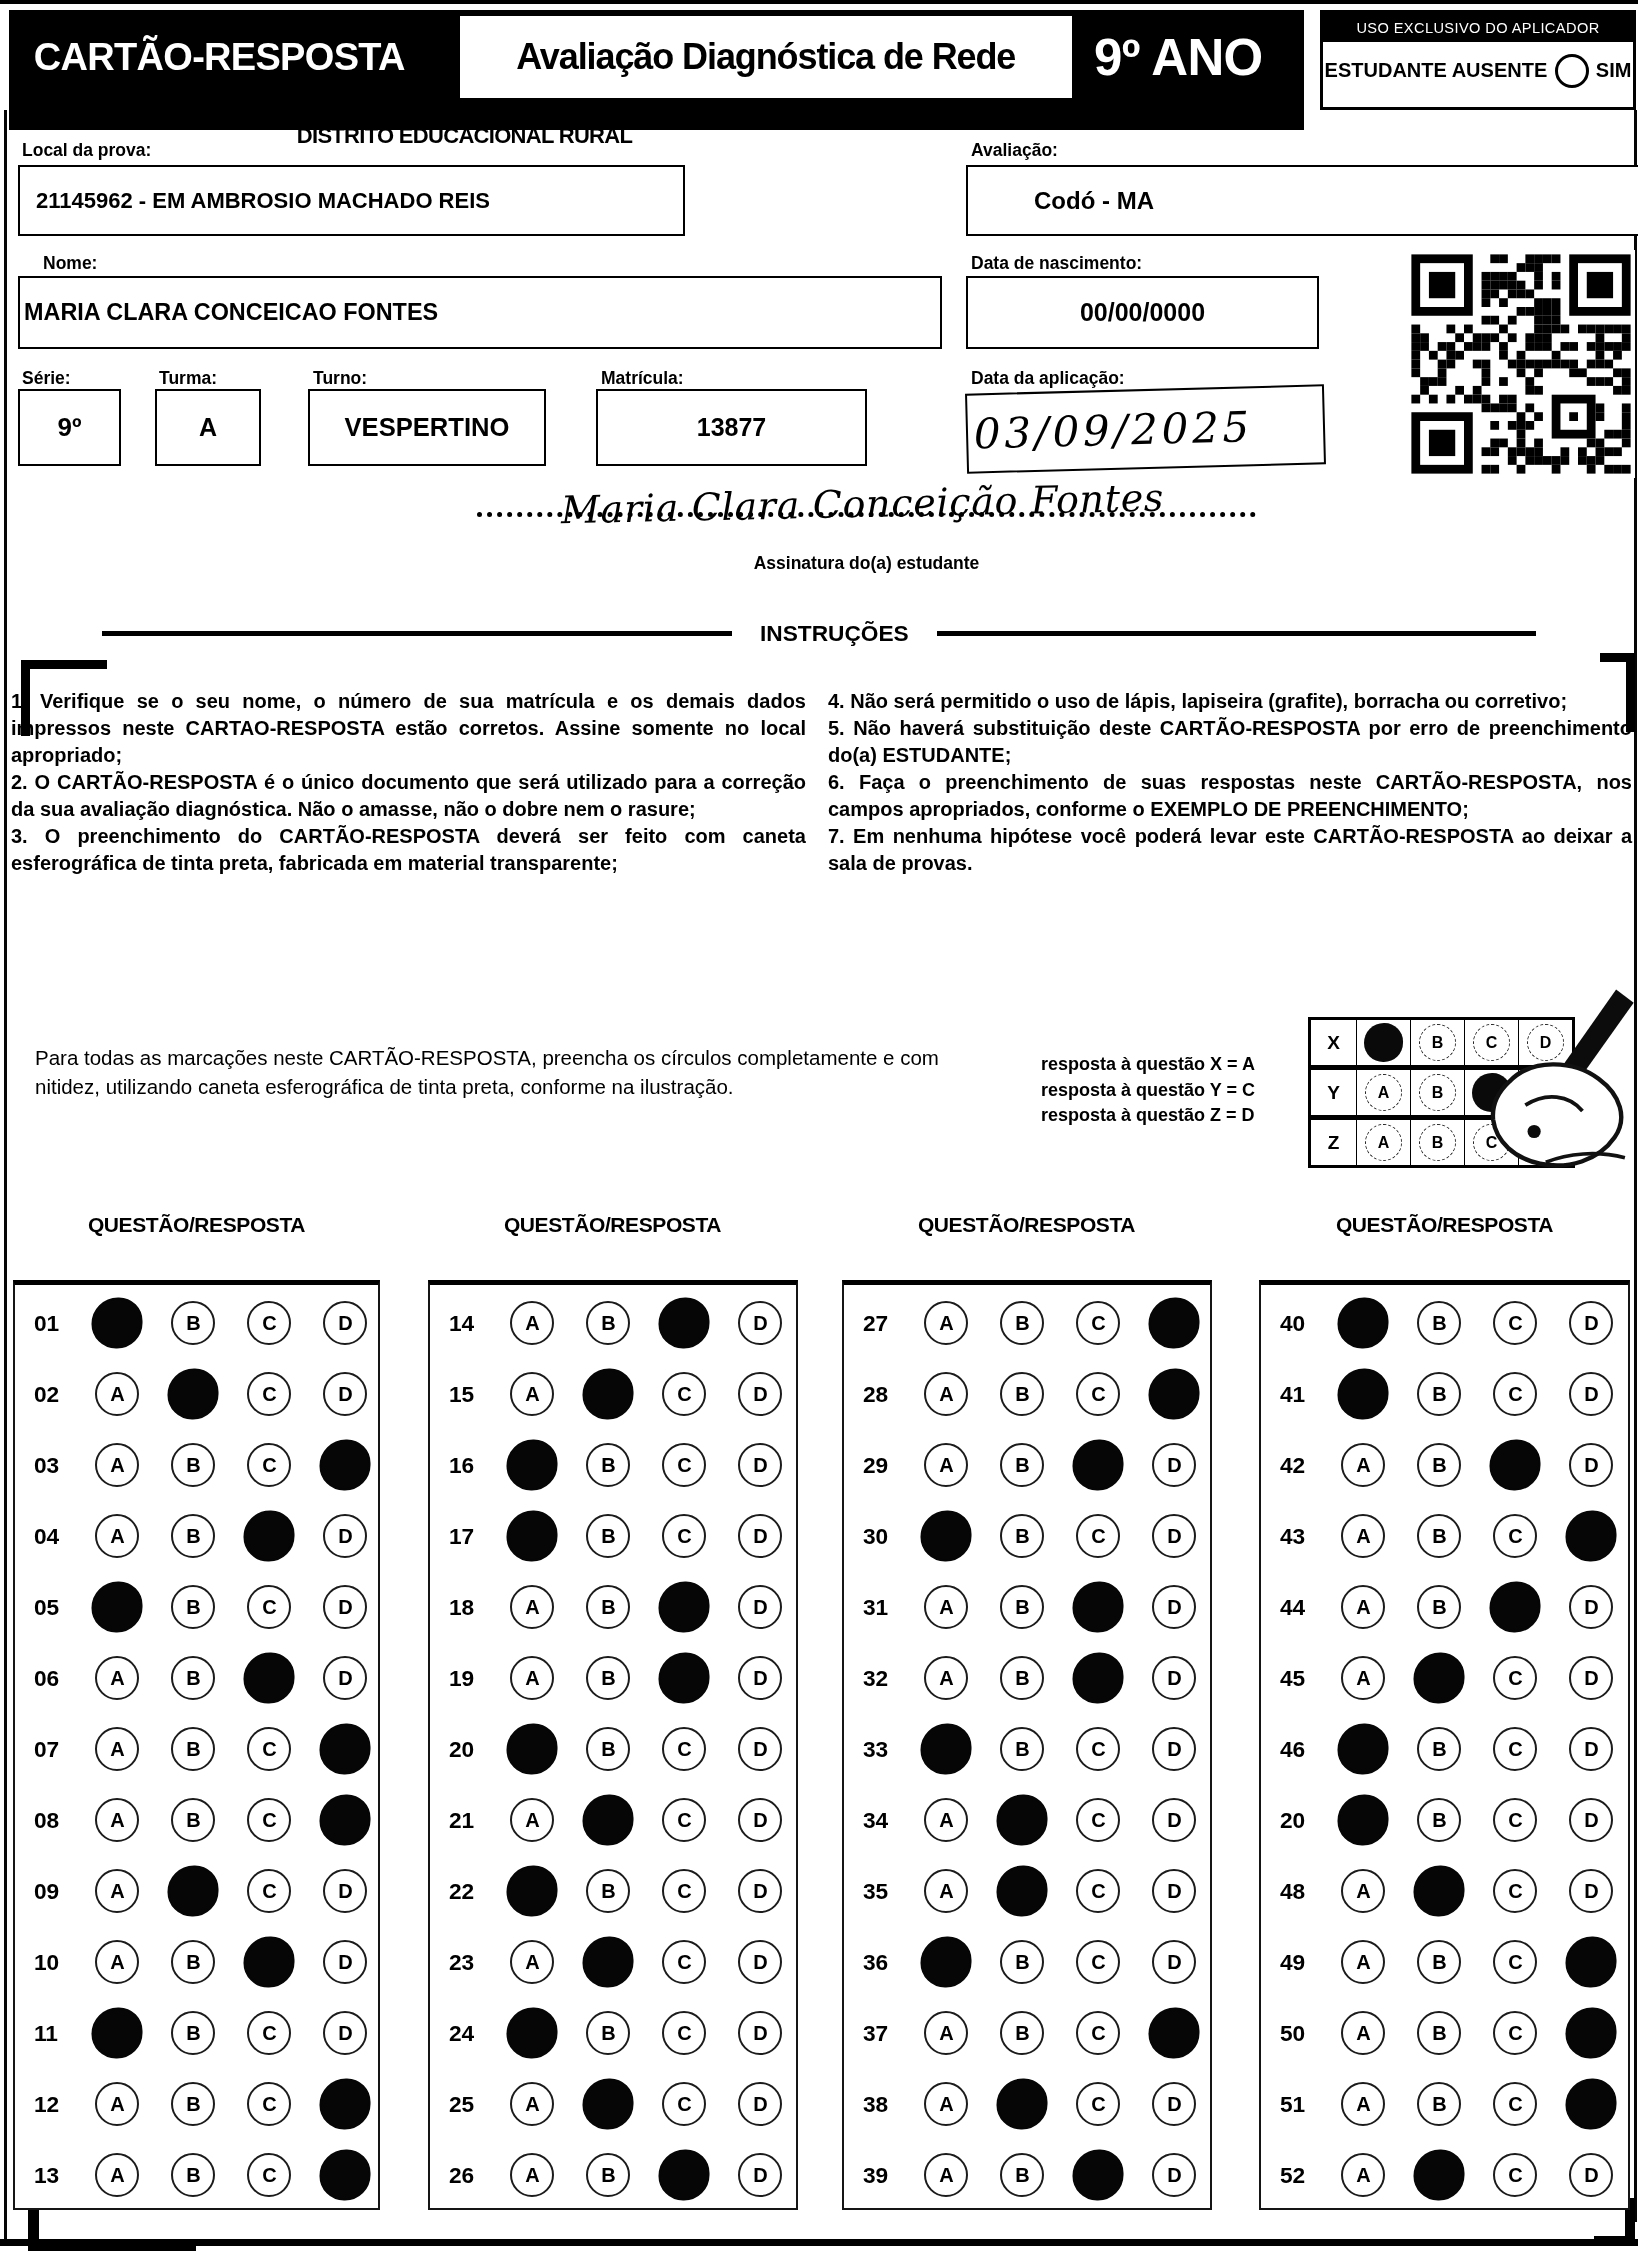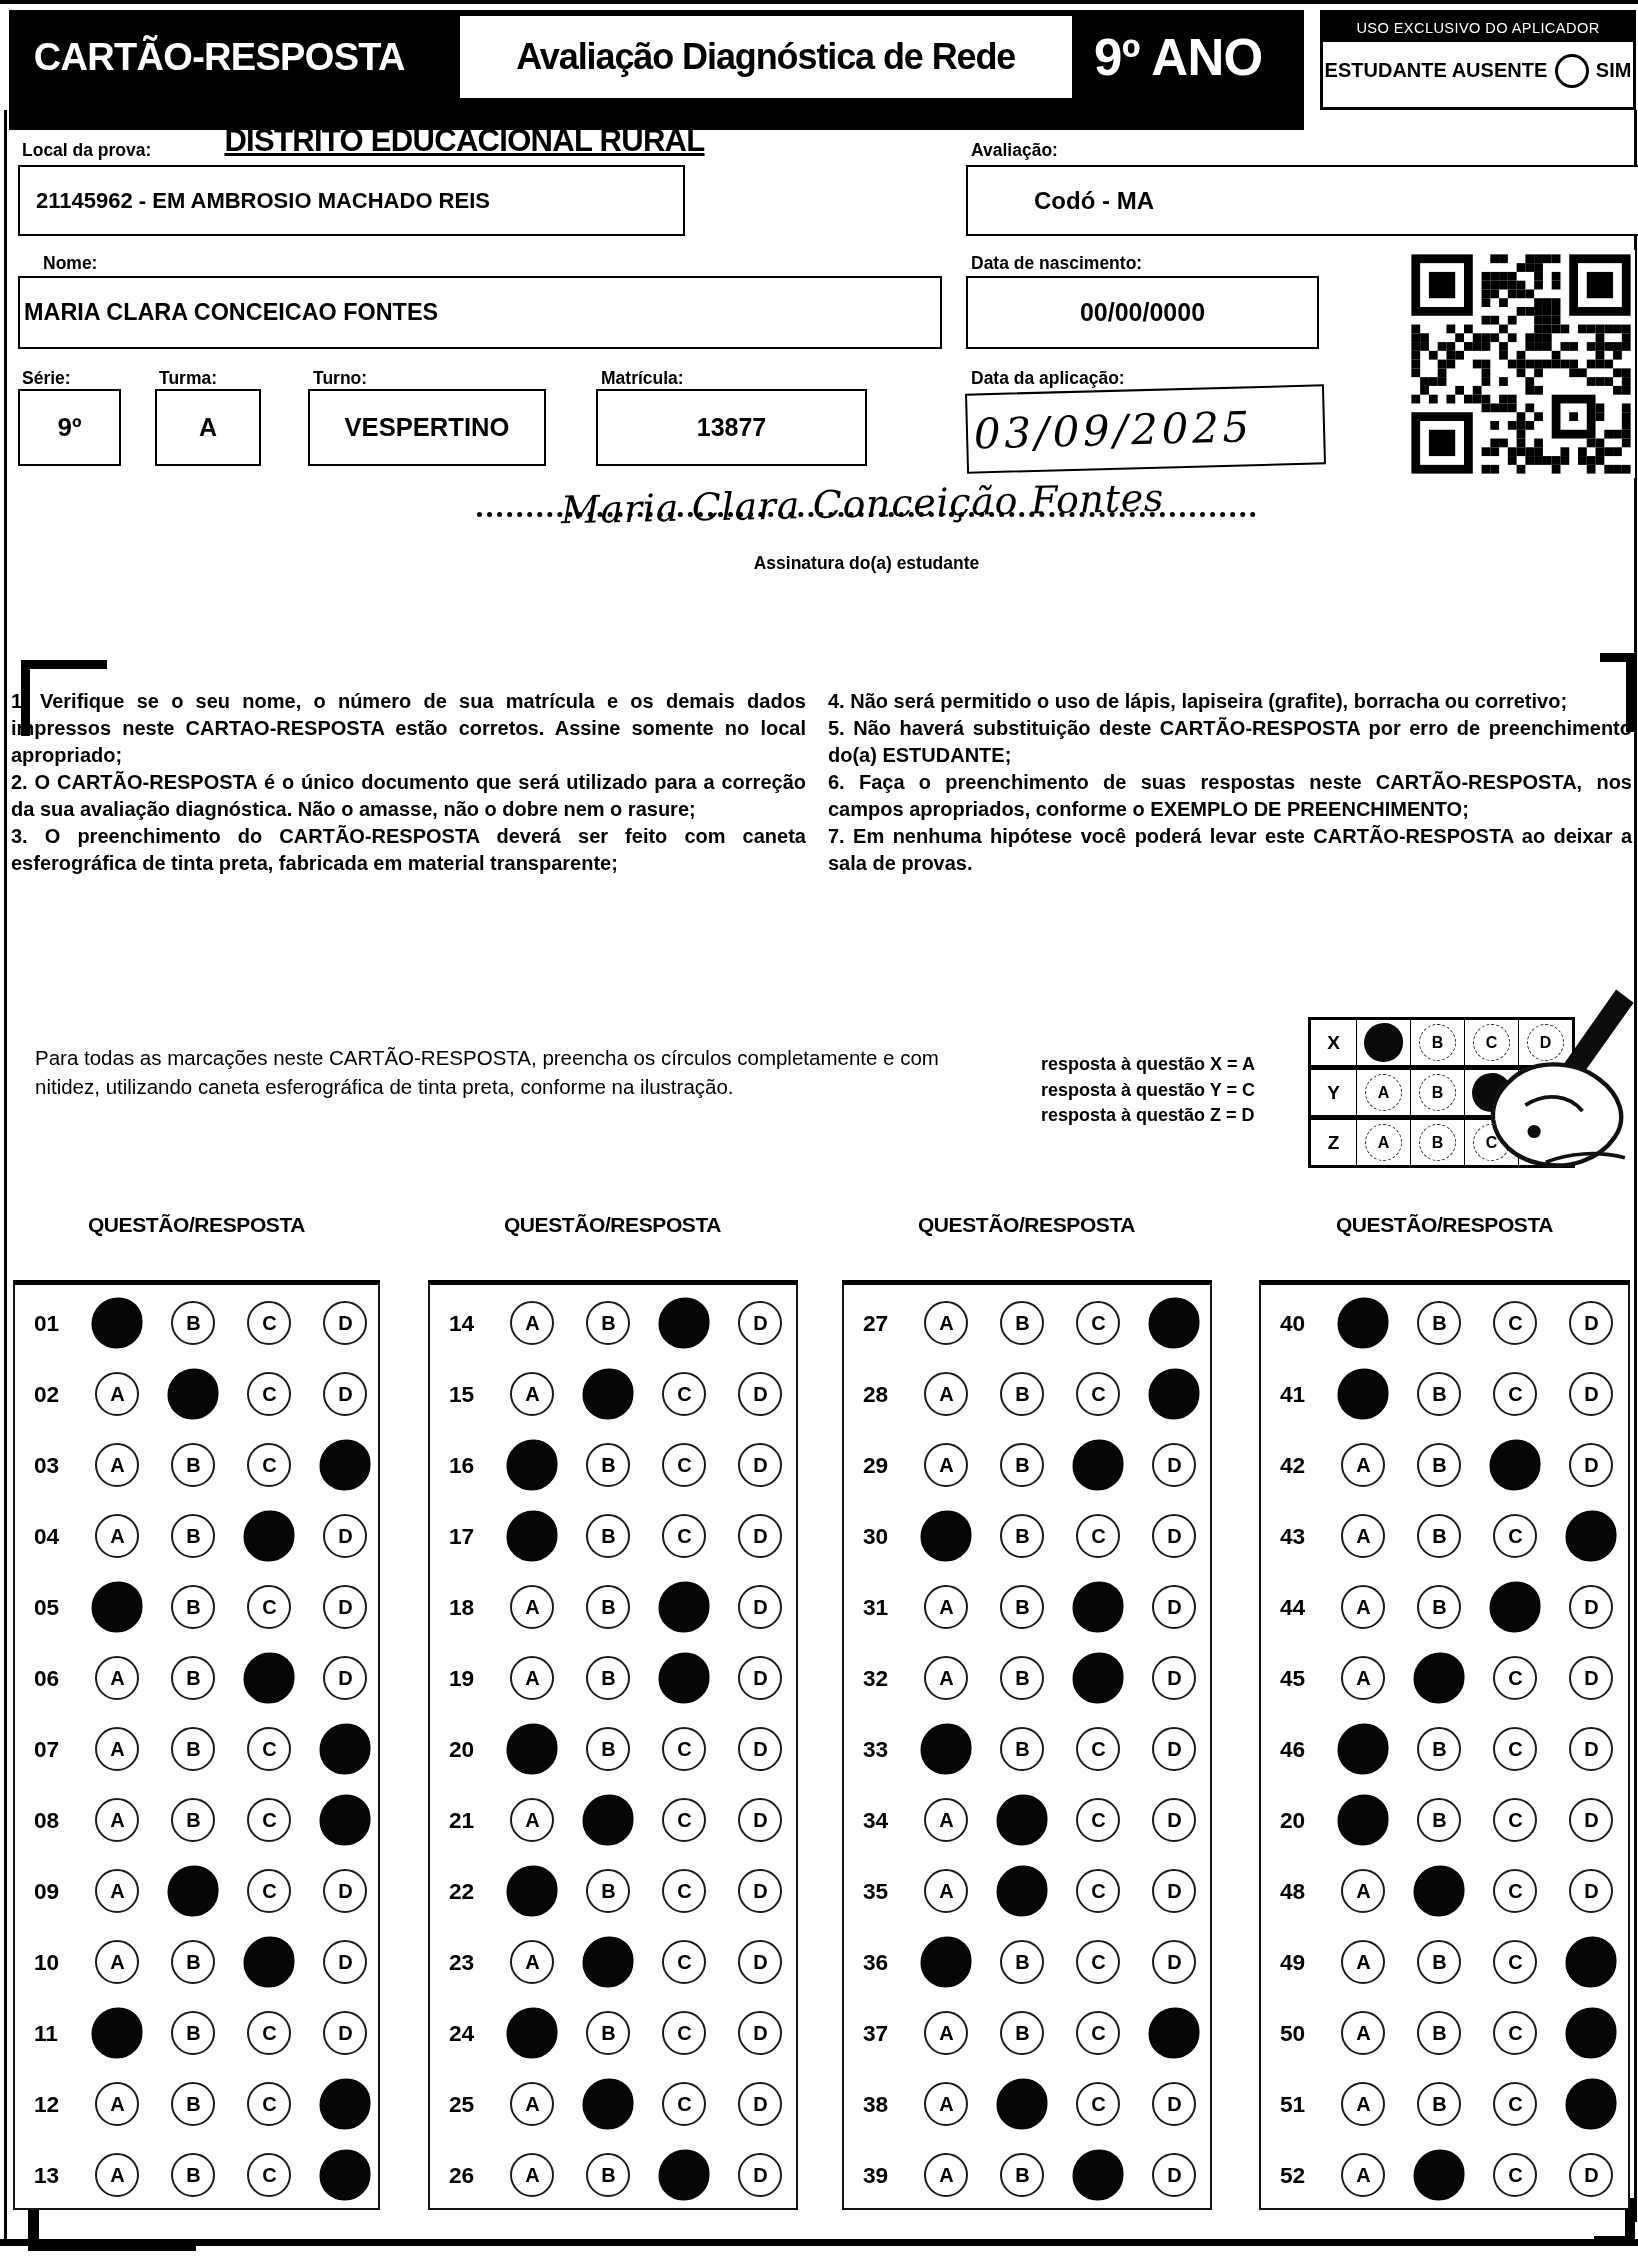--- a/index.html
+++ b/index.html
@@ -28,21 +28,21 @@
     font-size:14.6px; letter-spacing:0.4px; }
   .applicator-row { height:57px; display:flex; align-items:center; justify-content:center; gap:7.3px;
     font-size:20px; font-weight:bold; }
   .absent-circle { width:28px; height:28px; border:3.7px solid #000; border-radius:50%; background:#fff; }
 
   
   .flabel { position:absolute; font-size:17.5px; font-weight:bold; }
   .fbox { position:absolute; border:2.9px solid #000; background:#fff; display:flex; align-items:center;
     font-weight:bold; }
   .district { position:absolute; left:183px; top:123px; width:563px; text-align:center;
-    font-size:31px; font-weight:bold; letter-spacing:-0.7px;text-decoration:underline; }
+    font-size:22px; font-weight:bold; letter-spacing:-0.7px; }
   .handwrite { font-family:"DejaVu Serif", serif; font-style:italic; }
 
   .qr-wrap { position:absolute; left:1407px; top:250px; width:228px; height:232px; }
 
   
   .sig-text { position:absolute; left:468px; top:482px; width:789px; text-align:center;
     font-size:38px; transform:rotate(-1.2deg); letter-spacing:0.7px; white-space:nowrap; }
   .sig-line { position:absolute; left:477px; top:512px; width:779px; border-bottom:5.1px dotted #000; }
   .sig-label { position:absolute; left:477px; top:553px; width:779px; text-align:center;
     font-size:17.5px; font-weight:bold; }
@@ -374,20 +374,25 @@
 
   <div class="sig-text handwrite">Maria Clara Conceição Fontes</div>
   <div class="sig-line"></div>
   <div class="sig-label">Assinatura do(a) estudante</div>
 
   <div class="mark-tl"></div>
   <div class="mark-tr"></div>
   <div class="mark-bl"></div>
   <div class="mark-br"></div>
 
+  <div class="instr-divider">
+    <div class="line-l"></div>
+    <div class="instr-title">INSTRUÇÕES</div>
+    <div class="line-r"></div>
+  </div>
   <div class="instr-col instr-left">
       <p>1. Verifique se o seu nome, o número de sua matrícula e os demais dados impressos neste CARTAO-RESPOSTA estão corretos. Assine somente no local apropriado;</p>
       <p>2. O CARTÃO-RESPOSTA é o único documento que será utilizado para a correção da sua avaliação diagnóstica. Não o amasse, não o dobre nem o rasure;</p>
       <p>3. O preenchimento do CARTÃO-RESPOSTA deverá ser feito com caneta esferográfica de tinta preta, fabricada em material transparente;</p>
     </div>
   <div class="instr-col instr-right">
       <p>4. Não será permitido o uso de lápis, lapiseira (grafite), borracha ou corretivo;</p>
       <p>5. Não haverá substituição deste CARTÃO-RESPOSTA por erro de preenchimento do(a) ESTUDANTE;</p>
       <p>6. Faça o preenchimento de suas respostas neste CARTÃO-RESPOSTA, nos campos apropriados, conforme o EXEMPLO DE PREENCHIMENTO;</p>
       <p>7. Em nenhuma hipótese você poderá levar este CARTÃO-RESPOSTA ao deixar a sala de provas.</p>

